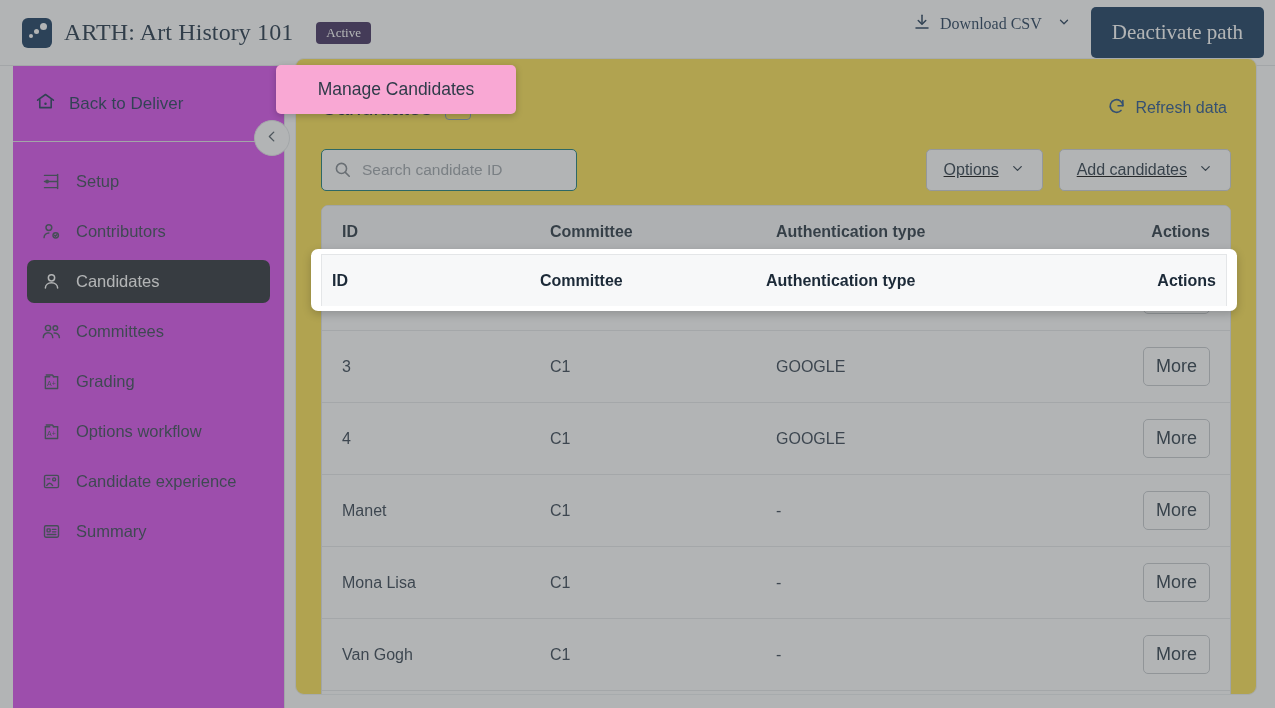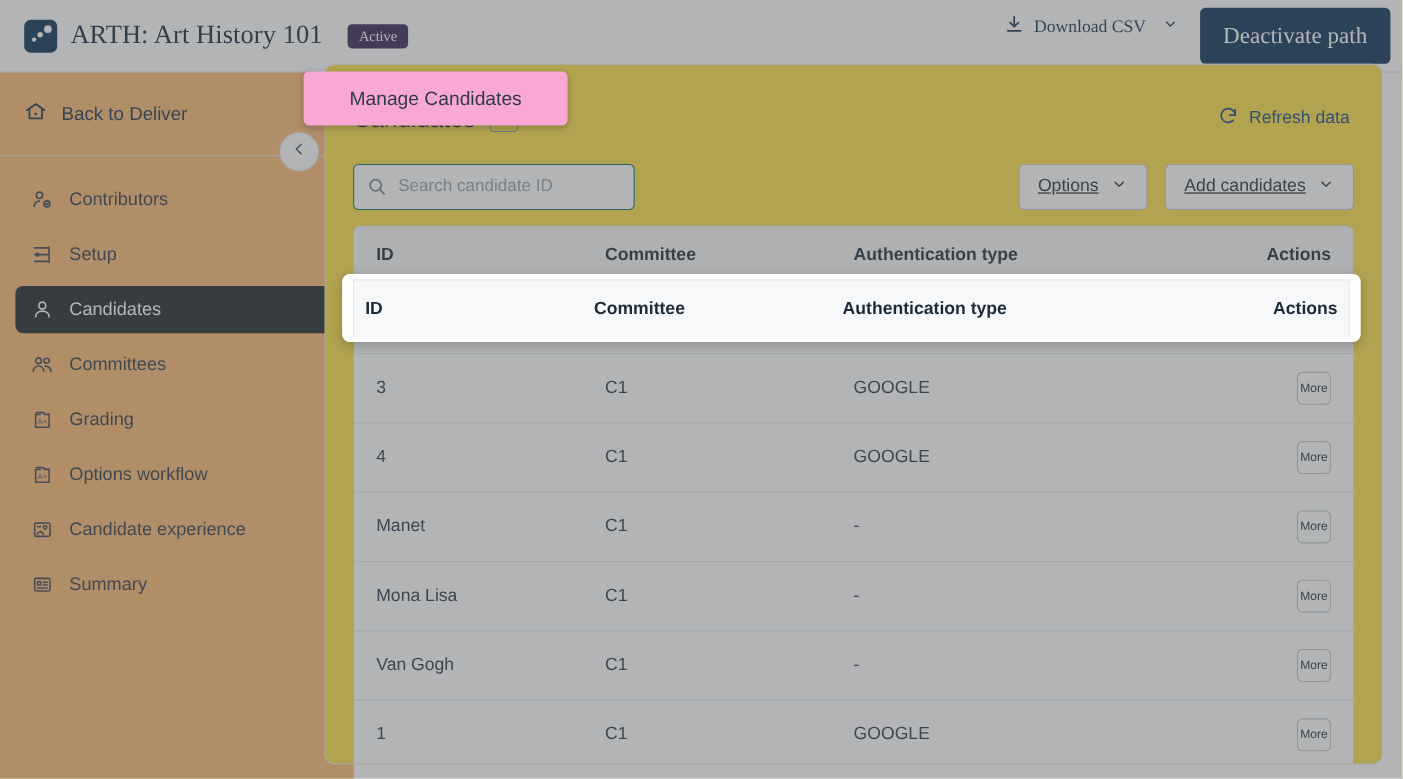--- a/index.html
+++ b/index.html
@@ -45,22 +45,22 @@
   }
   .csv-btn .chev { margin-left: 6px; }
   .deactivate-btn {
     background: #0b3157; color: #ffffff; border: none; border-radius: 5px;
     font-family: inherit; font-size: 21px; padding: 13px 21px; cursor: pointer;
     white-space: nowrap;
   }
 
   
   .sidebar {
-    position: absolute; left: 0; top: 66px; width: 322px; bottom: 0;
-    background: #fdba74; border-right: 1px solid #e1e3e5;
+    position: absolute; left: 13px; top: 66px; width: 272px; bottom: 0;
+    background: #d946ef; border-right: 1px solid #e1e3e5;
   }
   .sb-top { height: 76px; display: flex; align-items: center; padding: 0 22px;
             border-bottom: 1px solid #e4e6e8; }
   .sb-back { display: flex; align-items: center; gap: 13px; color: #16314f;
              font-size: 17px; cursor: pointer; background: none; border: none;
              font-family: inherit; padding: 0; }
   .sb-list { padding: 18px 14px 0; display: flex; flex-direction: column; gap: 7px; }
   .sb-item {
     display: flex; align-items: center; gap: 14px;
     padding: 11px 14px; border-radius: 7px; cursor: pointer;
@@ -127,22 +127,22 @@
     font-size: 16px; color: #2a3847; padding: 16px 0 16px 20px;
     border-bottom: 1px solid #e6e8ea; height: 53px;
   }
   tbody tr:last-child td { border-bottom: none; }
   .col-id   { width: 208px; }
   .col-com  { width: 226px; }
   .col-auth { width: auto; }
   .col-act  { width: 120px; text-align: right; padding-right: 20px !important; }
   .more-btn {
     border: 1px solid #c3c7cb; background: #ffffff; border-radius: 5px;
-    font-family: inherit; font-size: 11px; color: #21313f; cursor: pointer;
-    padding: 8px 2px;
+    font-family: inherit; font-size: 18px; color: #21313f; cursor: pointer;
+    padding: 8px 12px;
   }
 
   
   .dim {
     position: absolute; inset: 0; background: rgba(85,88,92,.45);
     z-index: 50;
   }
 
   
   .spot { position: absolute; z-index: 60; }
@@ -222,41 +222,41 @@
             </svg>
           </span>
           <span>Back to Deliver</span>
         </button>
       </div>
 
       <div class="sb-list">
 
         <div class="sb-item">
           <span class="ic">
-            <svg width="21" height="21" viewBox="0 0 24 24" fill="none" stroke="#3a4654" stroke-width="1.7" stroke-linecap="round" stroke-linejoin="round">
-              <circle cx="9" cy="7.5" r="3.3"></circle>
-                <path d="M3.5 19c0-3.2 2.5-5.4 5.5-5.4"></path>
-              <circle cx="16.8" cy="16.4" r="3.1"></circle>
-                <path d="M15.6 16.4l.9.9 1.6-1.7"></path>
-            </svg>
-          </span>
-          <span>Contributors</span>
-        </div>
-
-        <div class="sb-item">
-          <span class="ic">
             <svg width="21" height="21" viewBox="0 0 24 24" fill="none" stroke="#3a4654" stroke-width="1.7" stroke-linecap="round">
               <path d="M4 5h14"></path>
                 <path d="M4 12h14"></path>
                 <path d="M4 19h14"></path>
                 <path d="M19 4v16"></path>
               <circle cx="7" cy="12" r="1.3"></circle>
             </svg>
           </span>
           <span>Setup</span>
+        </div>
+
+        <div class="sb-item">
+          <span class="ic">
+            <svg width="21" height="21" viewBox="0 0 24 24" fill="none" stroke="#3a4654" stroke-width="1.7" stroke-linecap="round" stroke-linejoin="round">
+              <circle cx="9" cy="7.5" r="3.3"></circle>
+                <path d="M3.5 19c0-3.2 2.5-5.4 5.5-5.4"></path>
+              <circle cx="16.8" cy="16.4" r="3.1"></circle>
+                <path d="M15.6 16.4l.9.9 1.6-1.7"></path>
+            </svg>
+          </span>
+          <span>Contributors</span>
         </div>
 
         <div class="sb-item active">
           <span class="ic">
             <svg width="21" height="21" viewBox="0 0 24 24" fill="none" stroke="#ffffff" stroke-width="1.7" stroke-linecap="round" stroke-linejoin="round">
               <circle cx="12" cy="7.8" r="3.6"></circle>
                 <path d="M5 19.5c0-3.6 3.1-6 7-6s7 2.4 7 6"></path>
             </svg>
           </span>
           <span>Candidates</span>

